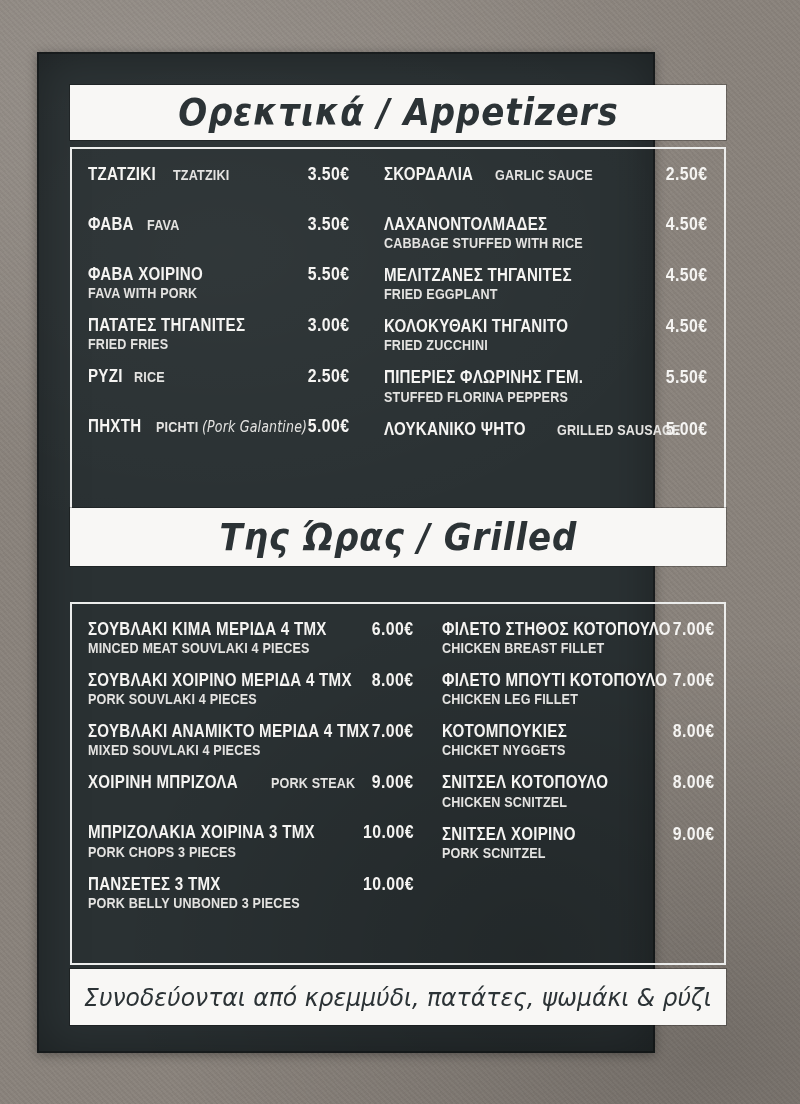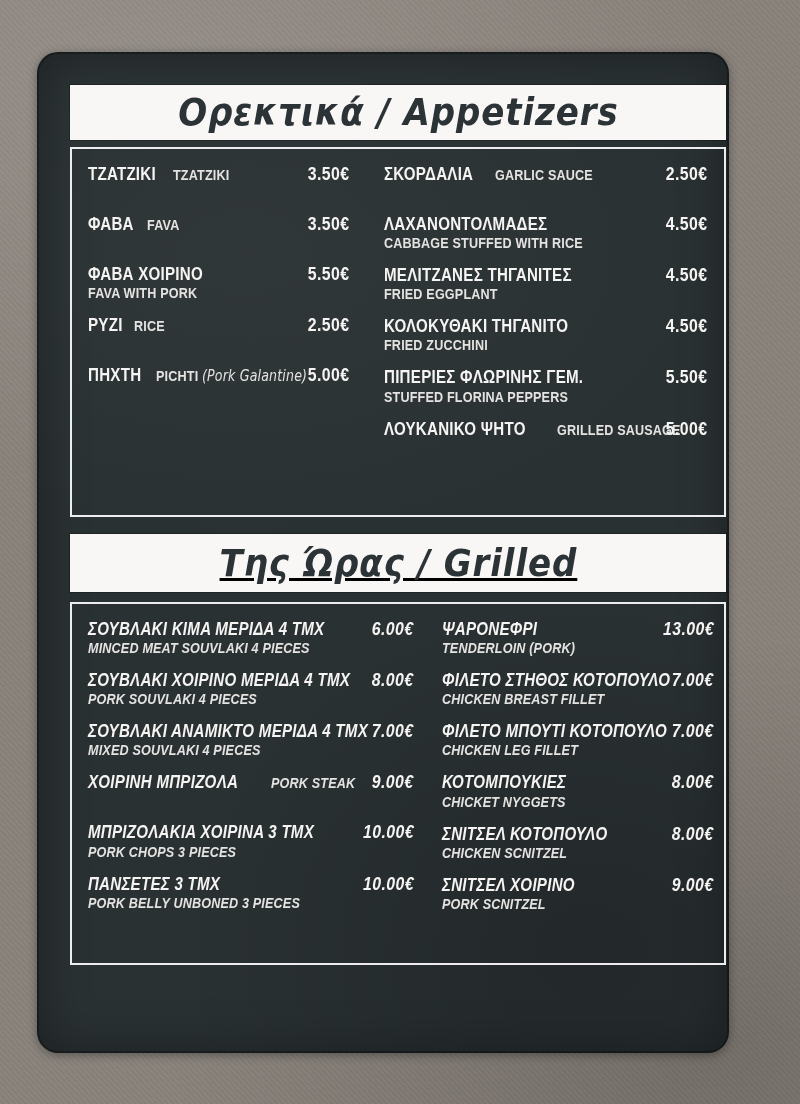--- a/index.html
+++ b/index.html
@@ -8,57 +8,56 @@
     font-family:"Liberation Sans", sans-serif;
     position:relative; overflow:hidden;
     background-color:#8a837c;
     background-image:
       radial-gradient(900px 600px at 18% 8%, rgba(255,255,255,.10), transparent 65%),
       radial-gradient(900px 700px at 88% 95%, rgba(0,0,0,.16), transparent 60%),
       repeating-linear-gradient(47deg, rgba(255,255,255,.025) 0 2px, rgba(0,0,0,.025) 2px 4px),
       repeating-linear-gradient(-31deg, rgba(0,0,0,.02) 0 1px, transparent 1px 3px);
   }
   .board {
-    position:absolute; left:37px; top:52px; width:692px; height:1001px;
+    position:absolute; left:37px; top:52px; width:618px; height:1001px;
     background:#2a3133;
     background-image:
       radial-gradient(800px 500px at 30% 20%, rgba(255,255,255,.03), transparent 60%),
       radial-gradient(700px 600px at 80% 90%, rgba(0,0,0,.18), transparent 60%);
     box-shadow: inset 0 0 0 2px rgba(0,0,0,.30), inset 0 0 50px rgba(0,0,0,.35), 0 2px 10px rgba(0,0,0,.35);
-    border-radius: 21px;
   }
   .content-box { position:absolute; left:33px; width:656px; }
   .white-box {
     background:#f8f7f5;
     display:flex; align-items:center; justify-content:center;
     box-shadow: 0 0 0 1px rgba(0,0,0,.25);
   }
   .header1 { top:33px;  height:55px; }
-  .header2 { top:482px; height:58px;text-decoration:underline; }
+  .header2 { top:456px; height:58px; }
   .footerbox { top:917px; height:56px; }
   .section-title {
     font-family:"DejaVu Sans", sans-serif;
     font-weight:bold; font-style:italic;
     font-size:37px; color:#2c3336; letter-spacing:1px;
     display:inline-block; transform:scaleX(.92); transform-origin:50% 50%;
     white-space:nowrap;
   }
   .footer-note {
     font-family:"DejaVu Sans", sans-serif;
     font-style:italic; font-weight:500;
     font-size:25px; color:#2c3336;
     display:inline-block; transform:scaleX(.94); transform-origin:50% 50%;
     white-space:nowrap;
   }
   .items-box {
     border:2px solid #ecedec;
     display:grid; padding:15px 16px 20px 16px;
   }
   .box1 { top:95px;  height:370px; grid-template-columns:262px 1fr; column-gap:34px; }
-  .box2 { top:550px; height:363px; grid-template-columns:326px 1fr; column-gap:28px;font-style:italic; }
+  .box2 { top:550px; height:363px; grid-template-columns:326px 1fr; column-gap:28px; }
   .col { display:flex; flex-direction:column; gap:13px; }
   .row { position:relative; min-height:37px; }
   .gname, .ename, .price { display:inline-block; white-space:nowrap; line-height:1.12; }
   .gname {
     font-weight:bold; font-size:18px; color:#f5f4f2;
     transform:scaleX(.84); transform-origin:0 0; letter-spacing:.3px;
   }
   .ename {
     font-weight:bold; font-size:15px; color:#e4e3e1;
     transform:scaleX(.84); transform-origin:0 0; letter-spacing:.2px; margin-top:1px;
@@ -90,20 +89,25 @@
         <div class="gname">ΦΑΒΑ</div>
         <div class="ename">FAVA</div>
         <div class="price">3.50€</div>
       </div>
       <div class="row">
         <div class="gname">ΦΑΒΑ ΧΟΙΡΙΝΟ</div>
         <div class="ename">FAVA WITH PORK</div>
         <div class="price">5.50€</div>
       </div>
       <div class="row">
+        <div class="gname">ΠΑΤΑΤΕΣ ΤΗΓΑΝΙΤΕΣ</div>
+        <div class="ename">FRIED FRIES</div>
+        <div class="price">3.00€</div>
+      </div>
+      <div class="row">
         <div class="gname">ΡΥΖΙ</div>
         <div class="ename">RICE</div>
         <div class="price">2.50€</div>
       </div>
       <div class="row">
         <div class="gname">ΠΗΧΤΗ</div>
         <div class="ename"><span>PICHTI</span> <span class="note">(Pork Galantine)</span></div>
         <div class="price">5.00€</div>
       </div>
     </div>
@@ -173,25 +177,20 @@
         <div class="price">10.00€</div>
       </div>
       <div class="row">
         <div class="gname">ΠΑΝΣΕΤΕΣ 3 ΤΜΧ</div>
         <div class="ename">PORK BELLY UNBONED 3 PIECES</div>
         <div class="price">10.00€</div>
       </div>
     </div>
     <div class="col">
       <div class="row">
-        <div class="gname">ΨΑΡΟΝΕΦΡΙ</div>
-        <div class="ename">TENDERLOIN (PORK)</div>
-        <div class="price">13.00€</div>
-      </div>
-      <div class="row">
         <div class="gname">ΦΙΛΕΤΟ ΣΤΗΘΟΣ ΚΟΤΟΠΟΥΛΟ</div>
         <div class="ename">CHICKEN BREAST FILLET</div>
         <div class="price">7.00€</div>
       </div>
       <div class="row">
         <div class="gname">ΦΙΛΕΤΟ ΜΠΟΥΤΙ ΚΟΤΟΠΟΥΛΟ</div>
         <div class="ename">CHICKEN LEG FILLET</div>
         <div class="price">7.00€</div>
       </div>
       <div class="row">
@@ -205,14 +204,17 @@
         <div class="price">8.00€</div>
       </div>
       <div class="row">
         <div class="gname">ΣΝΙΤΣΕΛ ΧΟΙΡΙΝΟ</div>
         <div class="ename">PORK SCNITZEL</div>
         <div class="price">9.00€</div>
       </div>
     </div>
   </div>
 
+  <div class="content-box white-box footerbox">
+    <span class="footer-note">Συνοδεύονται από κρεμμύδι, πατάτες, ψωμάκι &amp; ρύζι</span>
+  </div>
 
 </div>
 
 </body></html>

